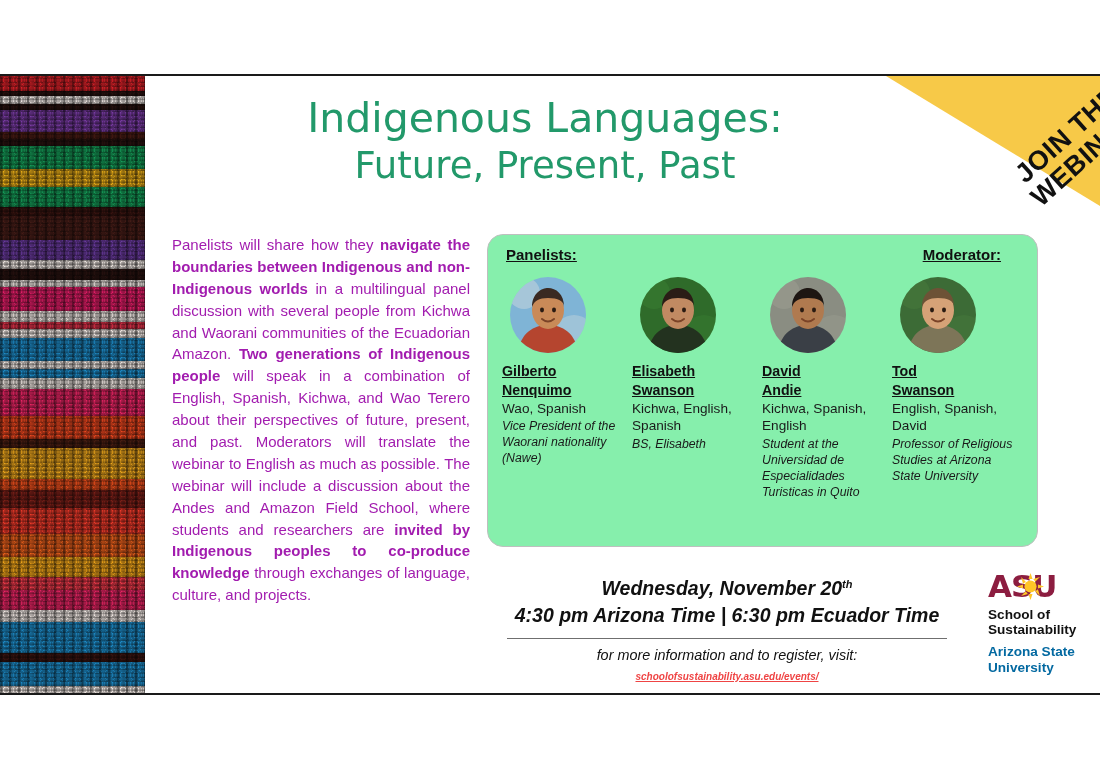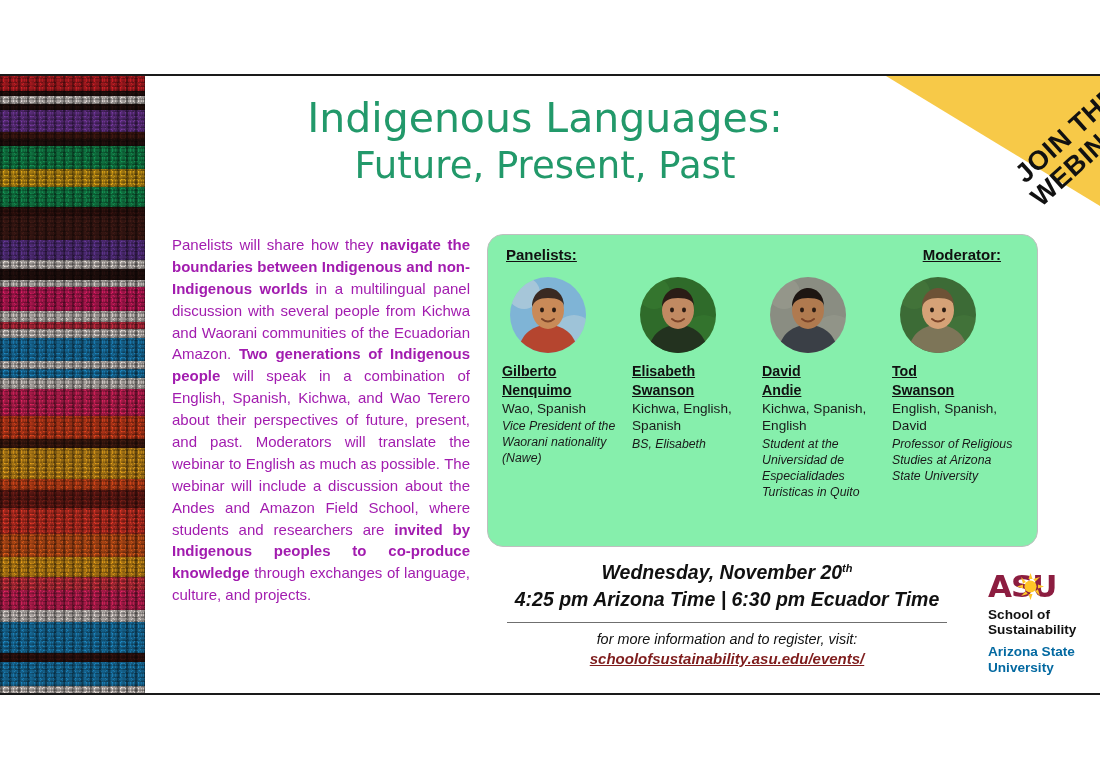--- a/index.html
+++ b/index.html
@@ -212,21 +212,21 @@
     font-size: 12.3px;
     font-style: italic;
     color: #1a1a1a;
     line-height: 1.30;
   }
 
   
   #event-block {
     position: absolute;
     left: 487px;
-    top: 483px;
+    top: 499px;
     width: 480px;
     text-align: center;
     color: #111;
   }
   .when {
     font-size: 19.5px;
     font-style: italic;
     font-weight: bold;
     line-height: 1.38;
     font-family: "Liberation Sans", sans-serif;
@@ -237,24 +237,24 @@
     height: 1.4px;
     background: #6f6f6f;
     margin: 9px auto 6px auto;
   }
   .reg-line {
     font-size: 14.4px;
     font-style: italic;
     line-height: 1.42;
   }
   .link {
-    color: #7f1d1d;
+    color: #ef4444;
     text-decoration: underline;
     font-style: italic;
-    font-size: 15px;
+    font-size: 10px;
     font-weight: bold;
   }
   .zoom-link {
     color: #2464b0;
     text-decoration: underline;
     font-weight: bold;
     font-style: italic;
   }
   #join-line {
     font-size: 14.6px;
@@ -528,21 +528,21 @@
           <div class="p-langs">English, Spanish, David</div>
           <div class="p-role">Professor of Religious Studies at Arizona State University</div>
         </div>
       </div>
   </div>
 
   <div id="event-block">
     <div class="when">
       <span>Wednesday, November 20</span><sup>th</sup>
     </div>
-    <div class="when">4:25 pm Arizona Time | 6:30 pm Ecuador Time</div>
+    <div class="when">4:30 pm Arizona Time | 6:30 pm Ecuador Time</div>
     <div id="divider"></div>
     <div class="reg-line">for more information and to register, visit:</div>
     <div>
       <a class="link" href="#">schoolofsustainability.asu.edu/events/</a>
     </div>
   </div>
 
   <div id="asu-logo">
     <div id="asu-mark">
       <span>ASU</span>

